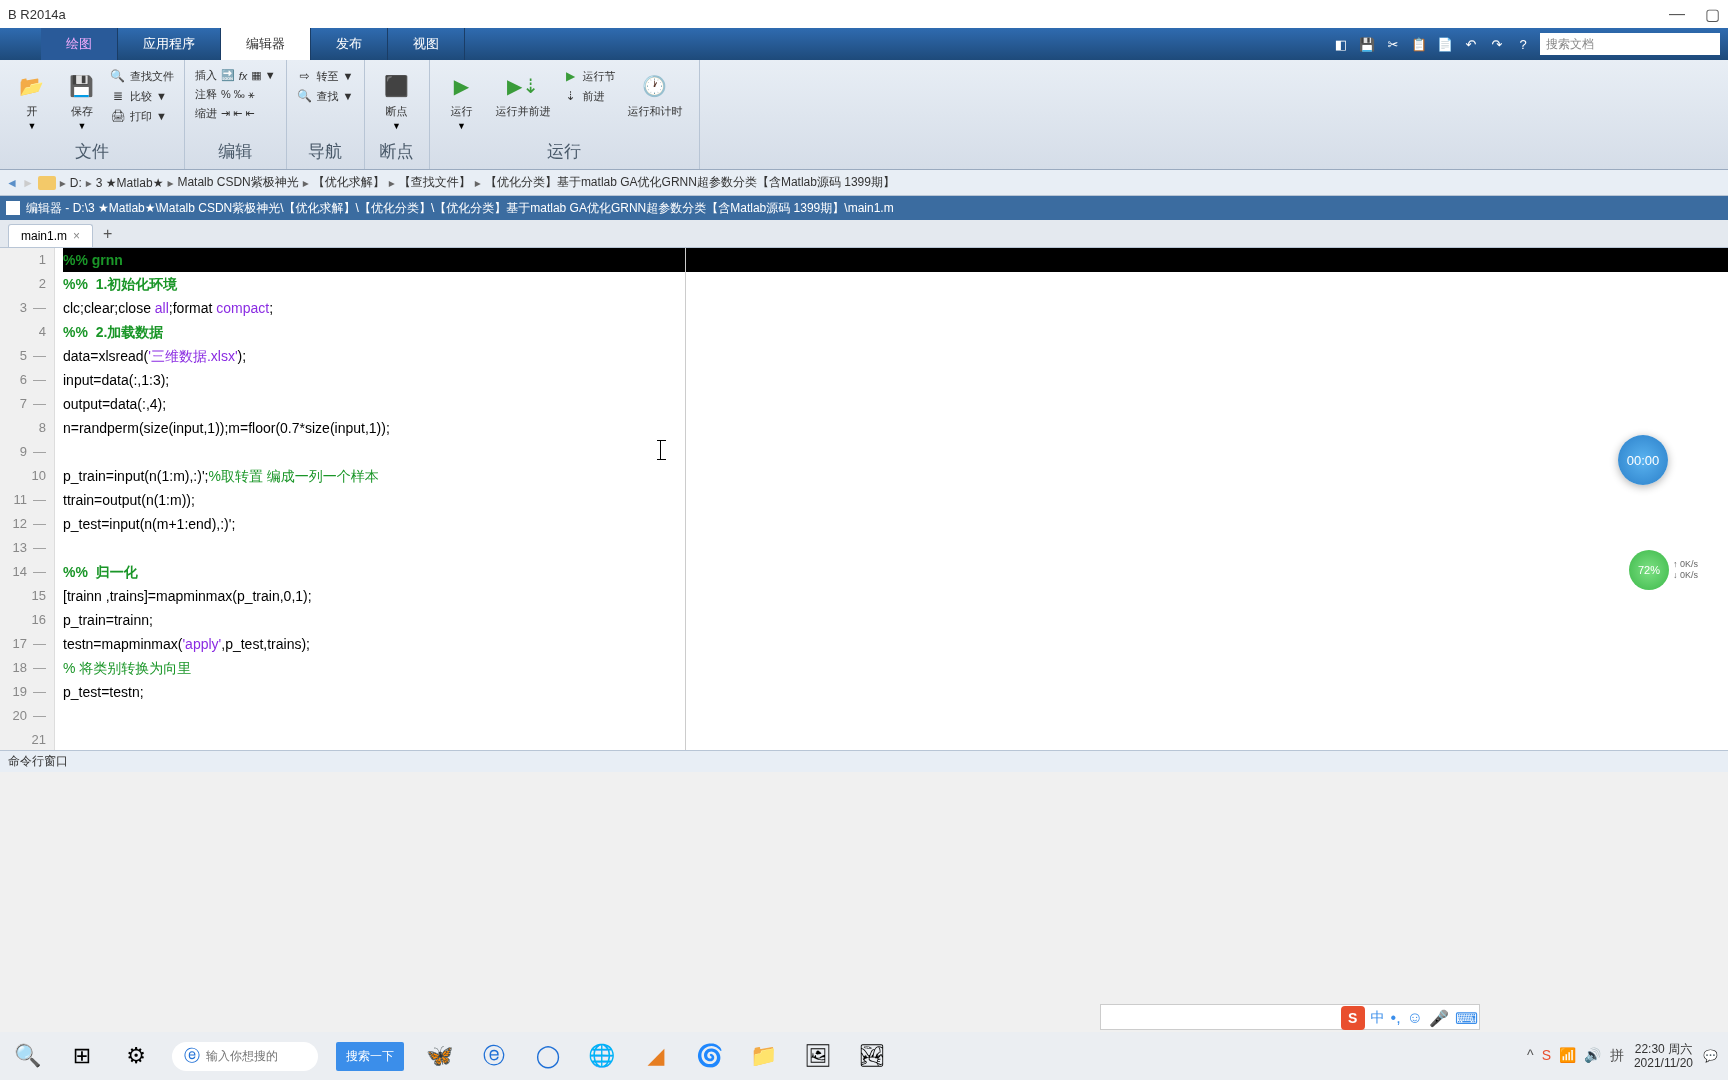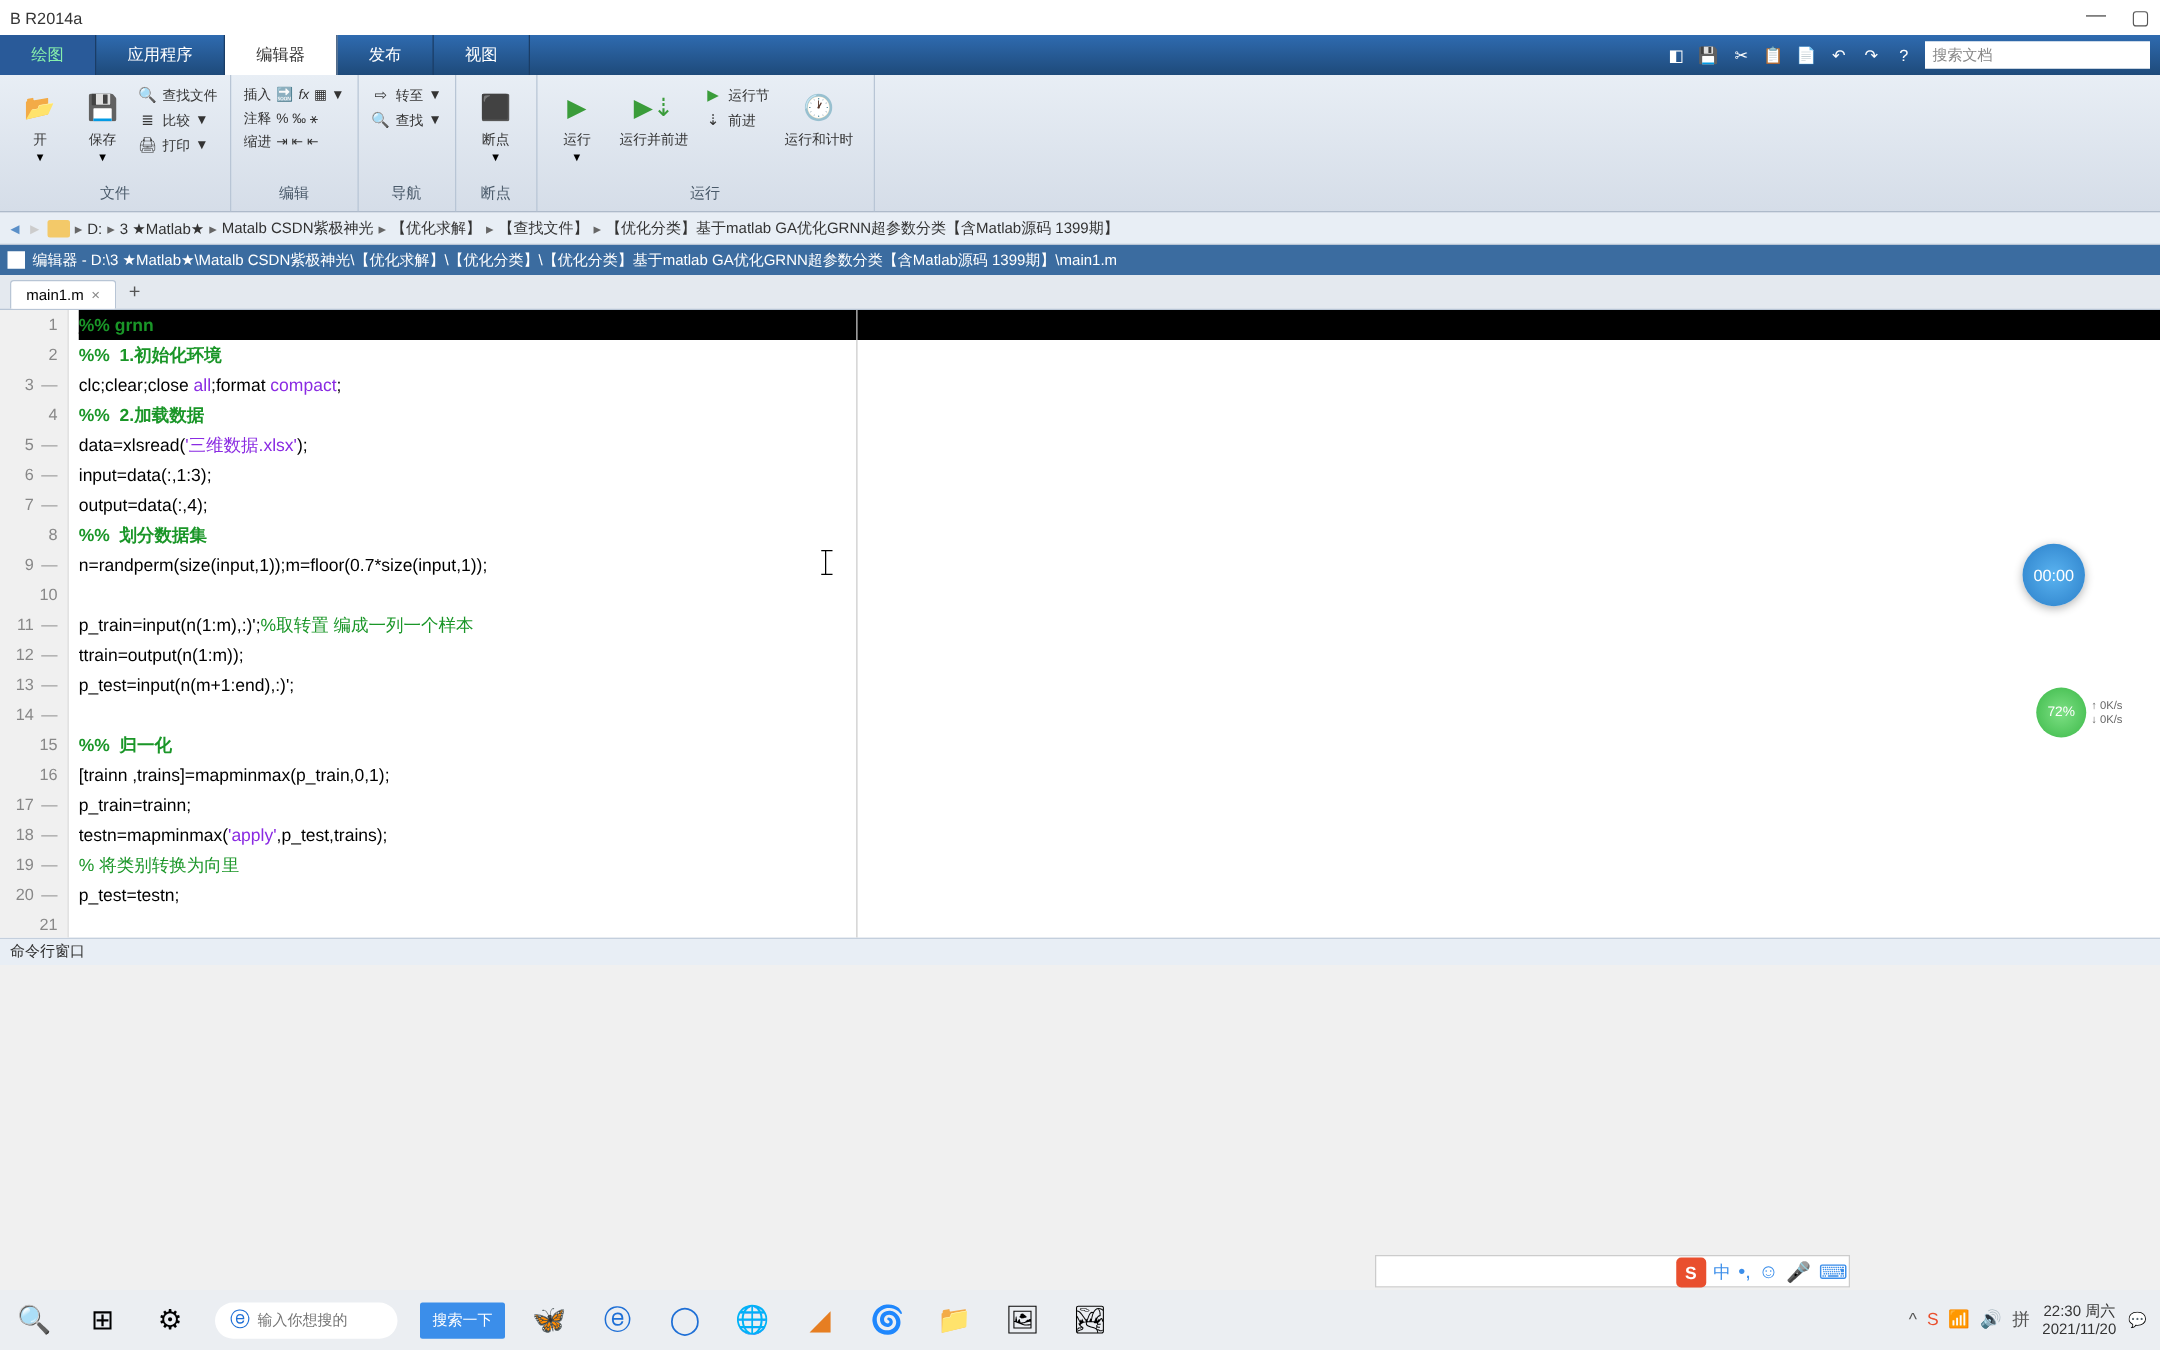--- a/index.html
+++ b/index.html
@@ -5,29 +5,29 @@
 * { margin: 0; padding: 0; box-sizing: border-box; font-family: "Microsoft YaHei", Arial, sans-serif; }
 body { background: #f0f0f0; width: 1728px; height: 1080px; overflow: hidden; position: relative; }
 
 .titlebar { height: 28px; background: #fff; display: flex; align-items: center; padding: 0 8px; font-size: 13px; color: #333; justify-content: space-between; }
 .titlebar-controls { display: flex; gap: 20px; }
 .titlebar-controls span { font-size: 16px; color: #555; cursor: pointer; }
 
 .ribbon-bar { height: 32px; background: linear-gradient(#2f6bb0, #1e4a7a); display: flex; align-items: stretch; }
 .ribbon-tab { padding: 5px 25px; color: #fff; font-size: 13px; display: flex; align-items: center; border-right: 1px solid #1a3d66; }
 .ribbon-tab.active { background: #fff; color: #333; }
-.ribbon-tab.first { background: #295a99; color: #86efac; }
+.ribbon-tab.first { background: #295a99; color: #f0abfc; margin-left: 41px; }
 .ribbon-right { margin-left: auto; display: flex; align-items: center; gap: 8px; padding-right: 8px; }
 .ribbon-right-icon { width: 18px; height: 18px; display: flex; align-items: center; justify-content: center; color: #fff; font-size: 13px; }
 .search-doc { background: #fff; height: 22px; width: 180px; padding: 0 6px; font-size: 12px; color: #888; display: flex; align-items: center; }
 
 .toolbar { height: 110px; background: linear-gradient(#e8eef5, #d5dde8); border-bottom: 1px solid #9aaabf; display: flex; }
 .toolbar-group { border-right: 1px solid #b8c5d5; padding: 4px 10px; display: flex; flex-direction: column; }
 .toolbar-group-content { flex: 1; display: flex; align-items: flex-start; gap: 6px; padding-top: 4px; }
-.toolbar-group-label { text-align: center; font-size: 12px; color: #4a5a6a; padding-bottom: 2px; }
+.toolbar-group-label { text-align: center; font-size: 17px; color: #4a5a6a; padding-bottom: 2px; }
 .big-btn { display: flex; flex-direction: column; align-items: center; gap: 2px; padding: 2px 6px; }
 .big-btn .icon { width: 32px; height: 32px; display: flex; align-items: center; justify-content: center; font-size: 20px; }
 .big-btn .label { font-size: 11px; color: #333; }
 .sub-list { display: flex; flex-direction: column; gap: 4px; font-size: 11px; color: #333; }
 .sub-list-item { display: flex; align-items: center; gap: 4px; }
 .sub-list-item .si { width: 16px; height: 16px; display: inline-flex; align-items: center; justify-content: center; font-size: 12px; }
 
 .path-bar { height: 26px; background: #e8eef5; border-bottom: 1px solid #b8c5d5; display: flex; align-items: center; padding: 0 6px; font-size: 12px; color: #333; gap: 4px; }
 .path-seg { display: flex; align-items: center; gap: 2px; }
 .path-arrow { color: #666; }
@@ -249,21 +249,20 @@
   </div>
   <div class="code-content">
     <div class="vline"></div>
     <div class="code-line hl"><span class="tok-comment">%% </span><span class="tok-comment">grnn</span></div>
     <div class="code-line"><span class="tok-comment">%%  1.初始化环境</span></div>
     <div class="code-line"><span class="tok-normal">clc;clear;close </span><span class="tok-keyword">all</span><span class="tok-normal">;format </span><span class="tok-keyword">compact</span><span class="tok-normal">;</span></div>
     <div class="code-line"><span class="tok-comment">%%  2.加载数据</span></div>
     <div class="code-line"><span class="tok-normal">data=xlsread(</span><span class="tok-string">'三维数据.xlsx'</span><span class="tok-normal">);</span></div>
     <div class="code-line"><span class="tok-normal">input=data(:,1:3);</span></div>
     <div class="code-line"><span class="tok-normal">output=data(:,4);</span></div>
-    <div class="code-line"><span class="tok-comment">%%  划分数据集</span></div>
     <div class="code-line"><span class="tok-normal">n=randperm(size(input,1));m=floor(0.7*size(input,1));</span></div>
     <div class="code-line"></div>
     <div class="code-line"><span class="tok-normal">p_train=input(n(1:m),:)';</span><span class="tok-green">%取转置 编成一列一个样本</span></div>
     <div class="code-line"><span class="tok-normal">ttrain=output(n(1:m));</span></div>
     <div class="code-line"><span class="tok-normal">p_test=input(n(m+1:end),:)';</span></div>
     <div class="code-line"></div>
     <div class="code-line"><span class="tok-comment">%%  归一化</span></div>
     <div class="code-line"><span class="tok-normal">[trainn ,trains]=mapminmax(p_train,0,1);</span></div>
     <div class="code-line"><span class="tok-normal">p_train=trainn;</span></div>
     <div class="code-line"><span class="tok-normal">testn=mapminmax(</span><span class="tok-string">'apply'</span><span class="tok-normal">,p_test,trains);</span></div>

